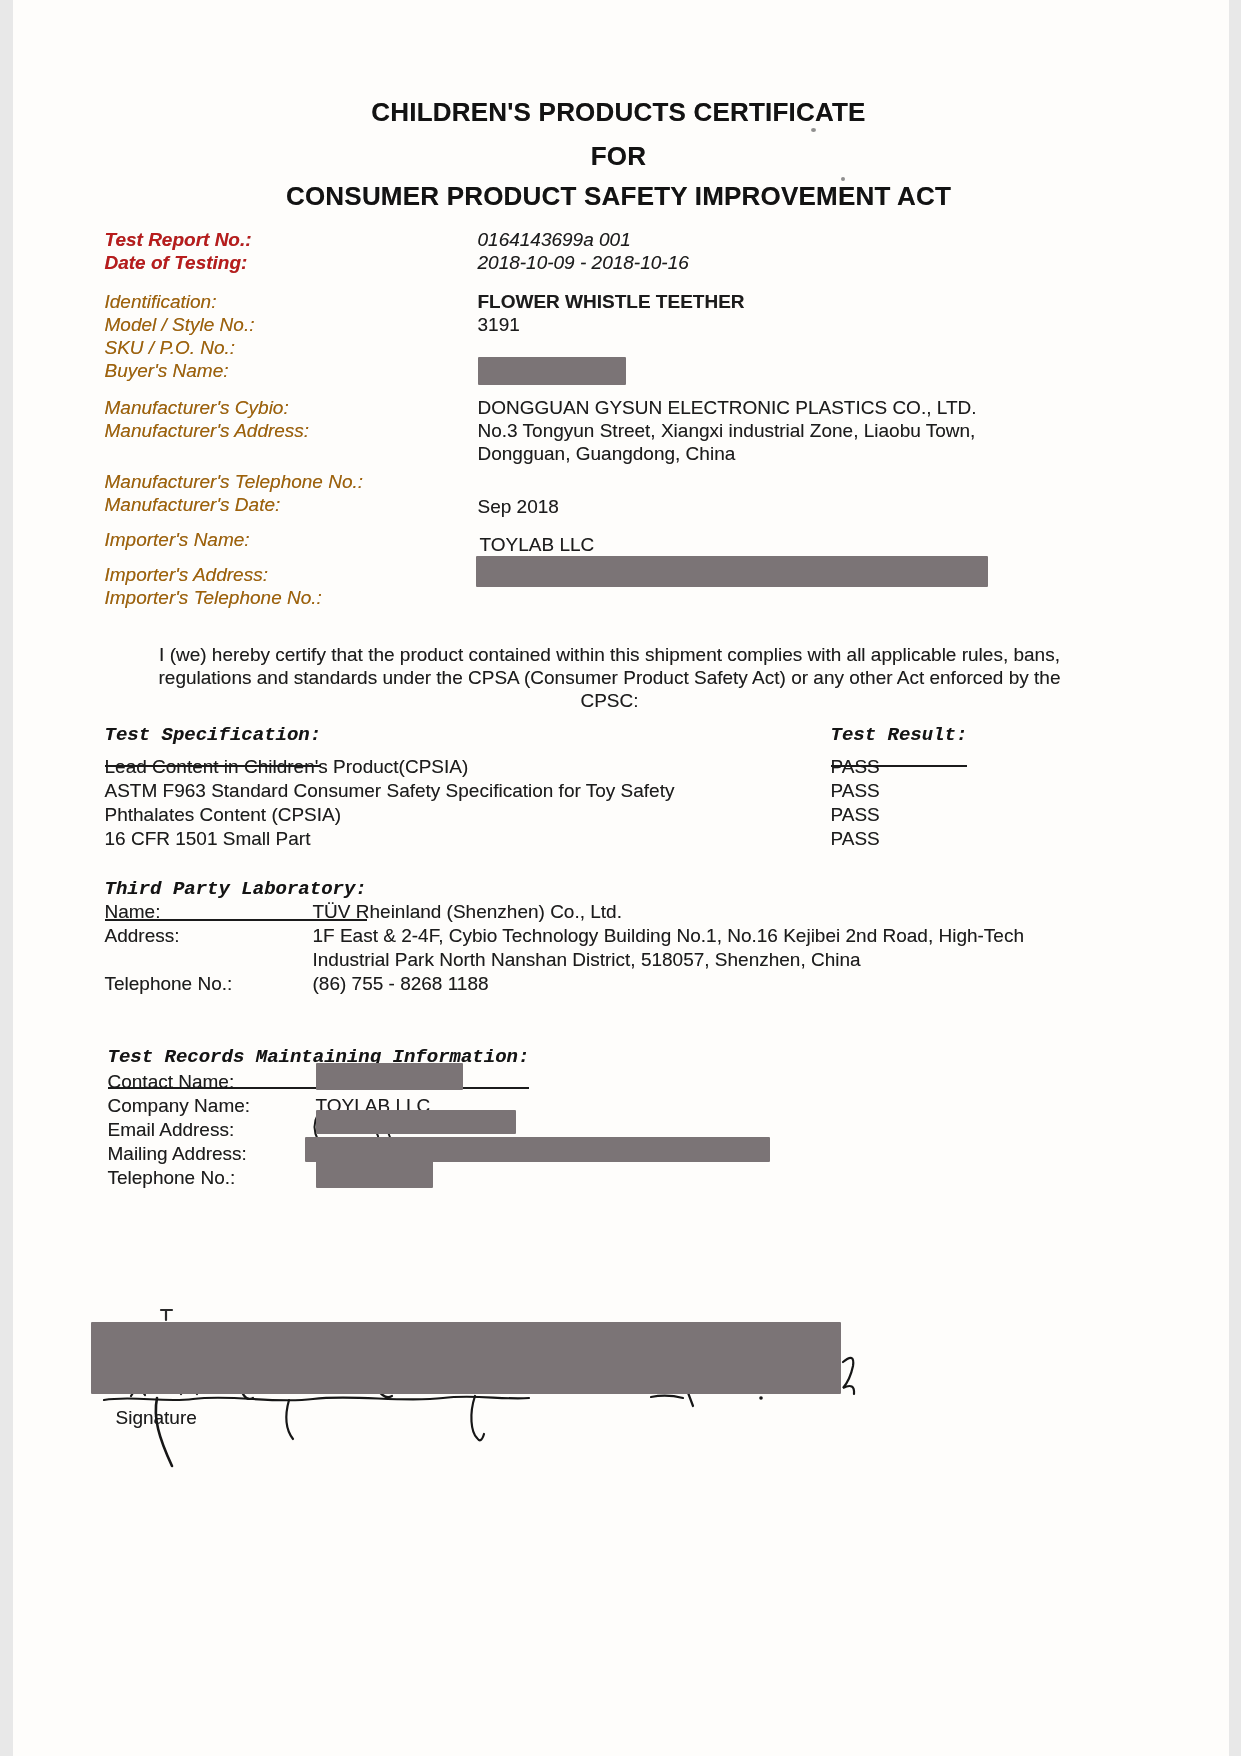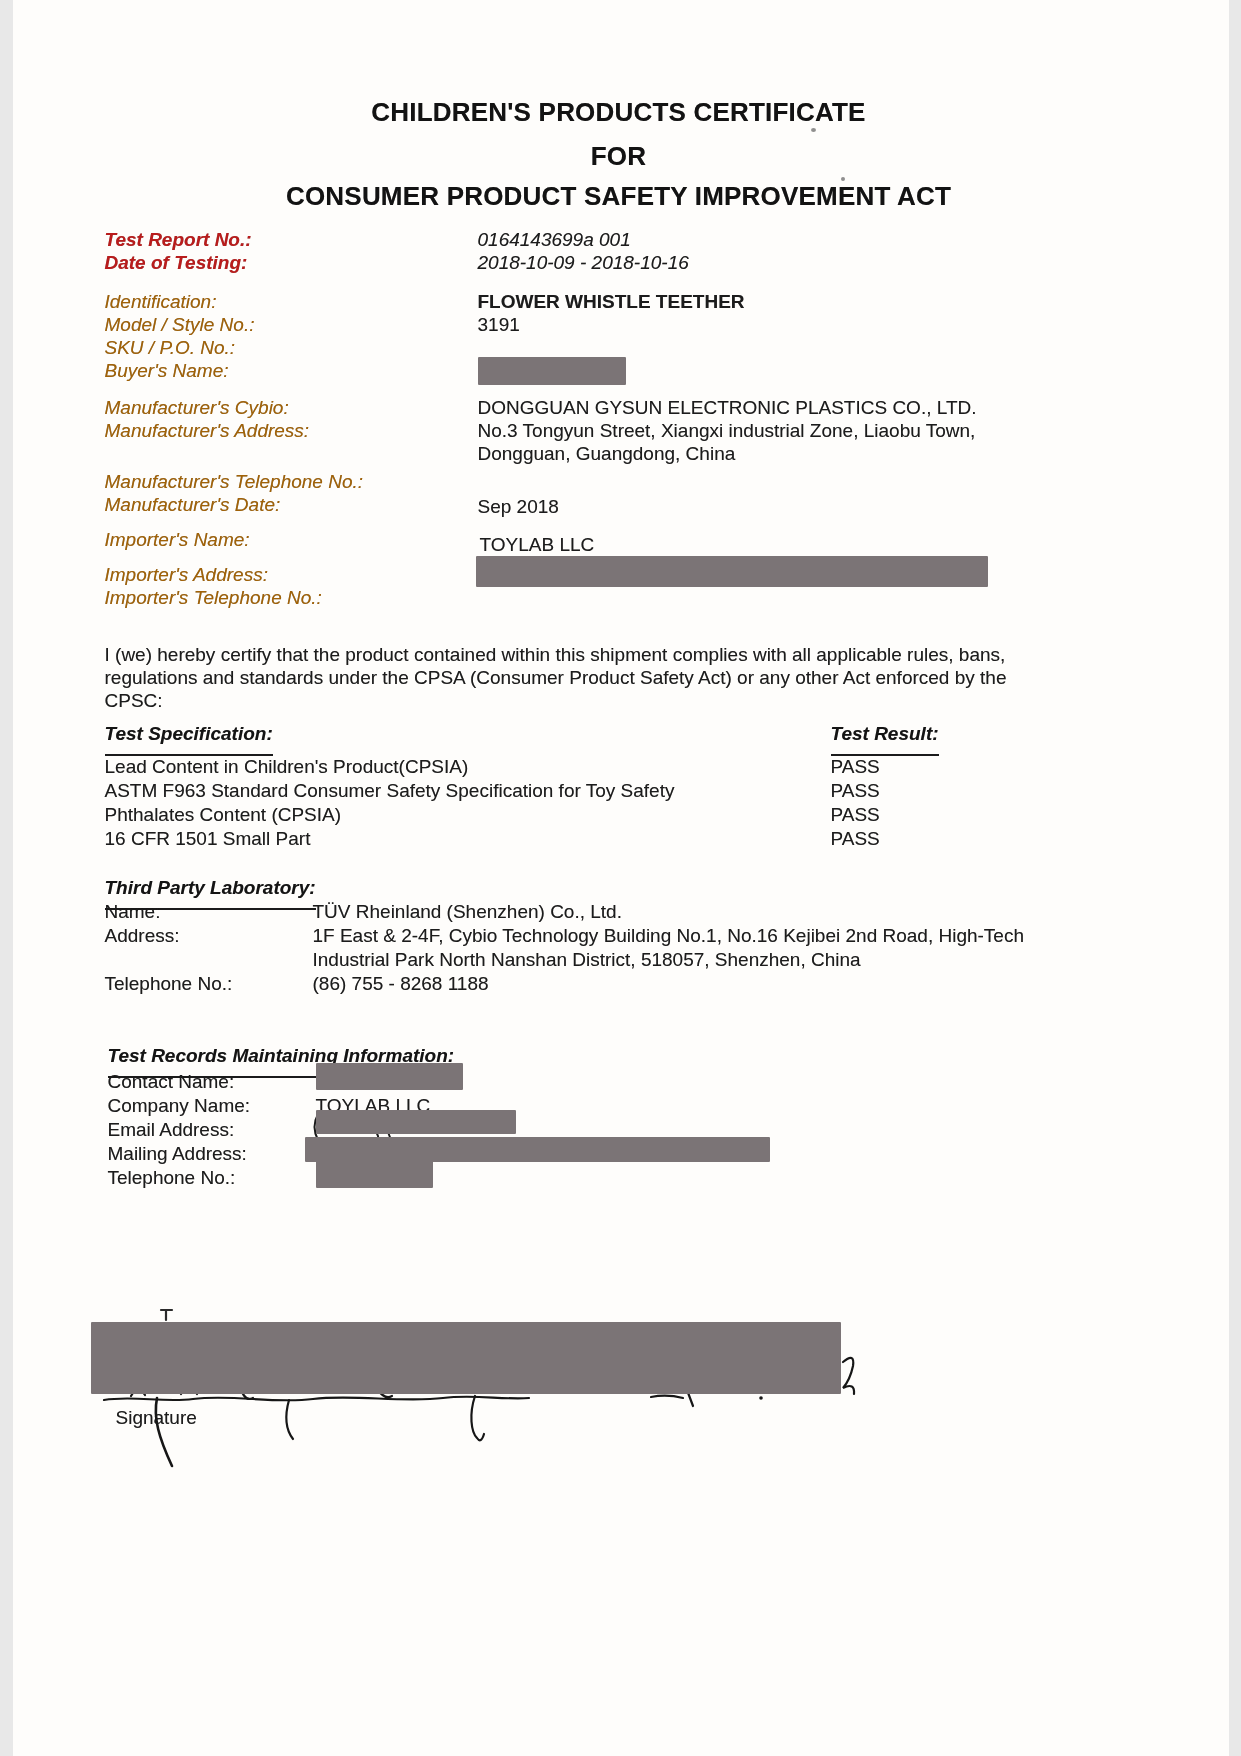--- a/index.html
+++ b/index.html
@@ -10,23 +10,23 @@
   }
   .abs{position:absolute;white-space:nowrap;}
   .ttl{font-weight:bold;font-size:26px;color:#131313;letter-spacing:.2px;
        left:0;width:1212px;text-align:center;text-shadow:0 0 .6px rgba(0,0,0,.45);}
   .t19{font-size:19px;line-height:23px;text-shadow:0 0 .5px rgba(0,0,0,.35);}
   .lab{font-style:italic;color:#a16207;}
   .labb{font-style:italic;font-weight:bold;color:#b91c1c;}
   .vali{font-style:italic;}
   .valb{font-weight:bold;}
   .hdg{font-style:italic;font-weight:bold;display:inline-block;
-       border-bottom:2.5px solid #1b1b1b;padding-bottom:9px;color:#141414;}
+       border-bottom:2.5px solid #1b1b1b;padding-bottom:18px;color:#141414;font-family:Liberation Mono, monospace;}
   .red{position:absolute;background:#7b7476;border-radius:1px;}
-  .para{white-space:normal;width:1010px;}
+  .para{white-space:normal;width:1010px;text-align:center;}
   .speck{position:absolute;background:#6a6a6a;opacity:.75;border-radius:50%;}
   .z1{z-index:1}.z2{z-index:2}.z3{z-index:3}
 </style>
 </head>
 <body>
 
 <div class="page">
 
   <div class="abs ttl" style="top:97px">CHILDREN'S PRODUCTS CERTIFICATE</div>
   <div class="abs ttl" style="top:141px">FOR</div>

